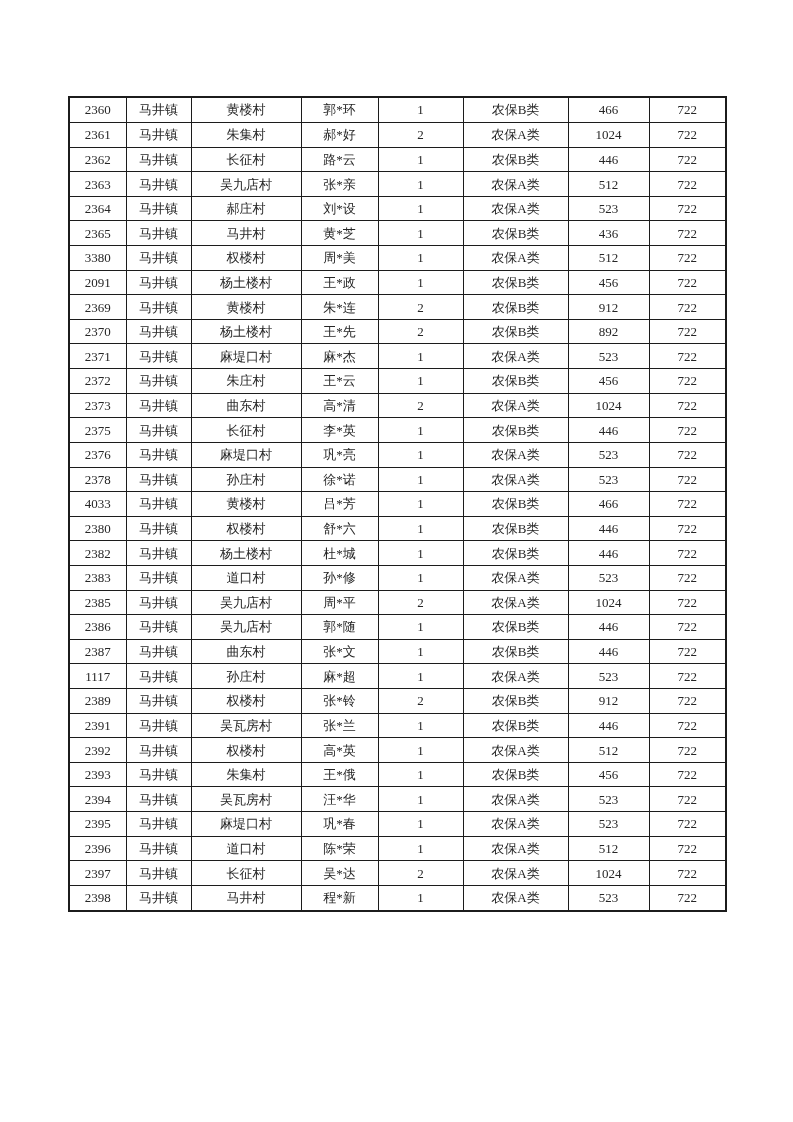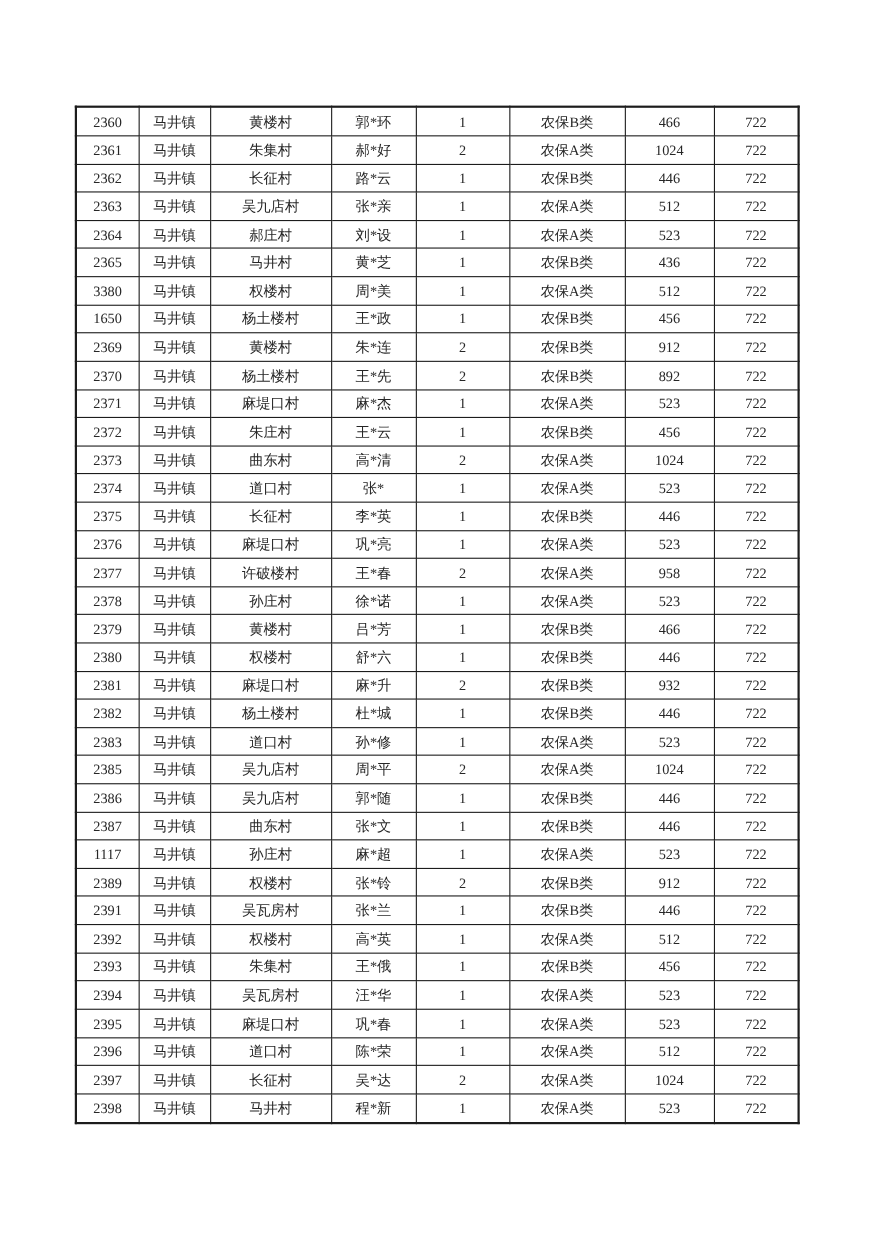--- a/index.html
+++ b/index.html
@@ -13,21 +13,21 @@
     height: 1122px;
     background: #ffffff;
     overflow: hidden;
     font-family: "Liberation Serif", "DejaVu Serif", serif;
   }
   .data-table {
     position: absolute;
     left: 68px;
     top: 96px;
     width: 657px;
-    height: 926px;
+    height: 816px;
     border-collapse: collapse;
     table-layout: fixed;
     border: 2px solid #1c1c1c;
   }
   .data-table td {
     border: 1px solid #1c1c1c;
     text-align: center;
     vertical-align: middle;
     padding: 0;
     font-size: 13px;
@@ -125,21 +125,21 @@
           <td>3380</td>
           <td>马井镇</td>
           <td>权楼村</td>
           <td>周*美</td>
           <td>1</td>
           <td>农保A类</td>
           <td>512</td>
           <td>722</td>
         </tr>
         <tr>
-          <td>1650</td>
+          <td>2091</td>
           <td>马井镇</td>
           <td>杨土楼村</td>
           <td>王*政</td>
           <td>1</td>
           <td>农保B类</td>
           <td>456</td>
           <td>722</td>
         </tr>
         <tr>
           <td>2369</td>
@@ -185,97 +185,67 @@
           <td>2373</td>
           <td>马井镇</td>
           <td>曲东村</td>
           <td>高*清</td>
           <td>2</td>
           <td>农保A类</td>
           <td>1024</td>
           <td>722</td>
         </tr>
         <tr>
-          <td>2374</td>
-          <td>马井镇</td>
-          <td>道口村</td>
-          <td>张*</td>
-          <td>1</td>
-          <td>农保A类</td>
-          <td>523</td>
-          <td>722</td>
-        </tr>
-        <tr>
           <td>2375</td>
           <td>马井镇</td>
           <td>长征村</td>
           <td>李*英</td>
           <td>1</td>
           <td>农保B类</td>
           <td>446</td>
           <td>722</td>
         </tr>
         <tr>
           <td>2376</td>
           <td>马井镇</td>
           <td>麻堤口村</td>
           <td>巩*亮</td>
           <td>1</td>
           <td>农保A类</td>
           <td>523</td>
           <td>722</td>
         </tr>
         <tr>
-          <td>2377</td>
-          <td>马井镇</td>
-          <td>许破楼村</td>
-          <td>王*春</td>
-          <td>2</td>
-          <td>农保A类</td>
-          <td>958</td>
-          <td>722</td>
-        </tr>
-        <tr>
           <td>2378</td>
           <td>马井镇</td>
           <td>孙庄村</td>
           <td>徐*诺</td>
           <td>1</td>
           <td>农保A类</td>
           <td>523</td>
           <td>722</td>
         </tr>
         <tr>
-          <td>2379</td>
+          <td>4033</td>
           <td>马井镇</td>
           <td>黄楼村</td>
           <td>吕*芳</td>
           <td>1</td>
           <td>农保B类</td>
           <td>466</td>
           <td>722</td>
         </tr>
         <tr>
           <td>2380</td>
           <td>马井镇</td>
           <td>权楼村</td>
           <td>舒*六</td>
           <td>1</td>
           <td>农保B类</td>
           <td>446</td>
-          <td>722</td>
-        </tr>
-        <tr>
-          <td>2381</td>
-          <td>马井镇</td>
-          <td>麻堤口村</td>
-          <td>麻*升</td>
-          <td>2</td>
-          <td>农保B类</td>
-          <td>932</td>
           <td>722</td>
         </tr>
         <tr>
           <td>2382</td>
           <td>马井镇</td>
           <td>杨土楼村</td>
           <td>杜*城</td>
           <td>1</td>
           <td>农保B类</td>
           <td>446</td>

